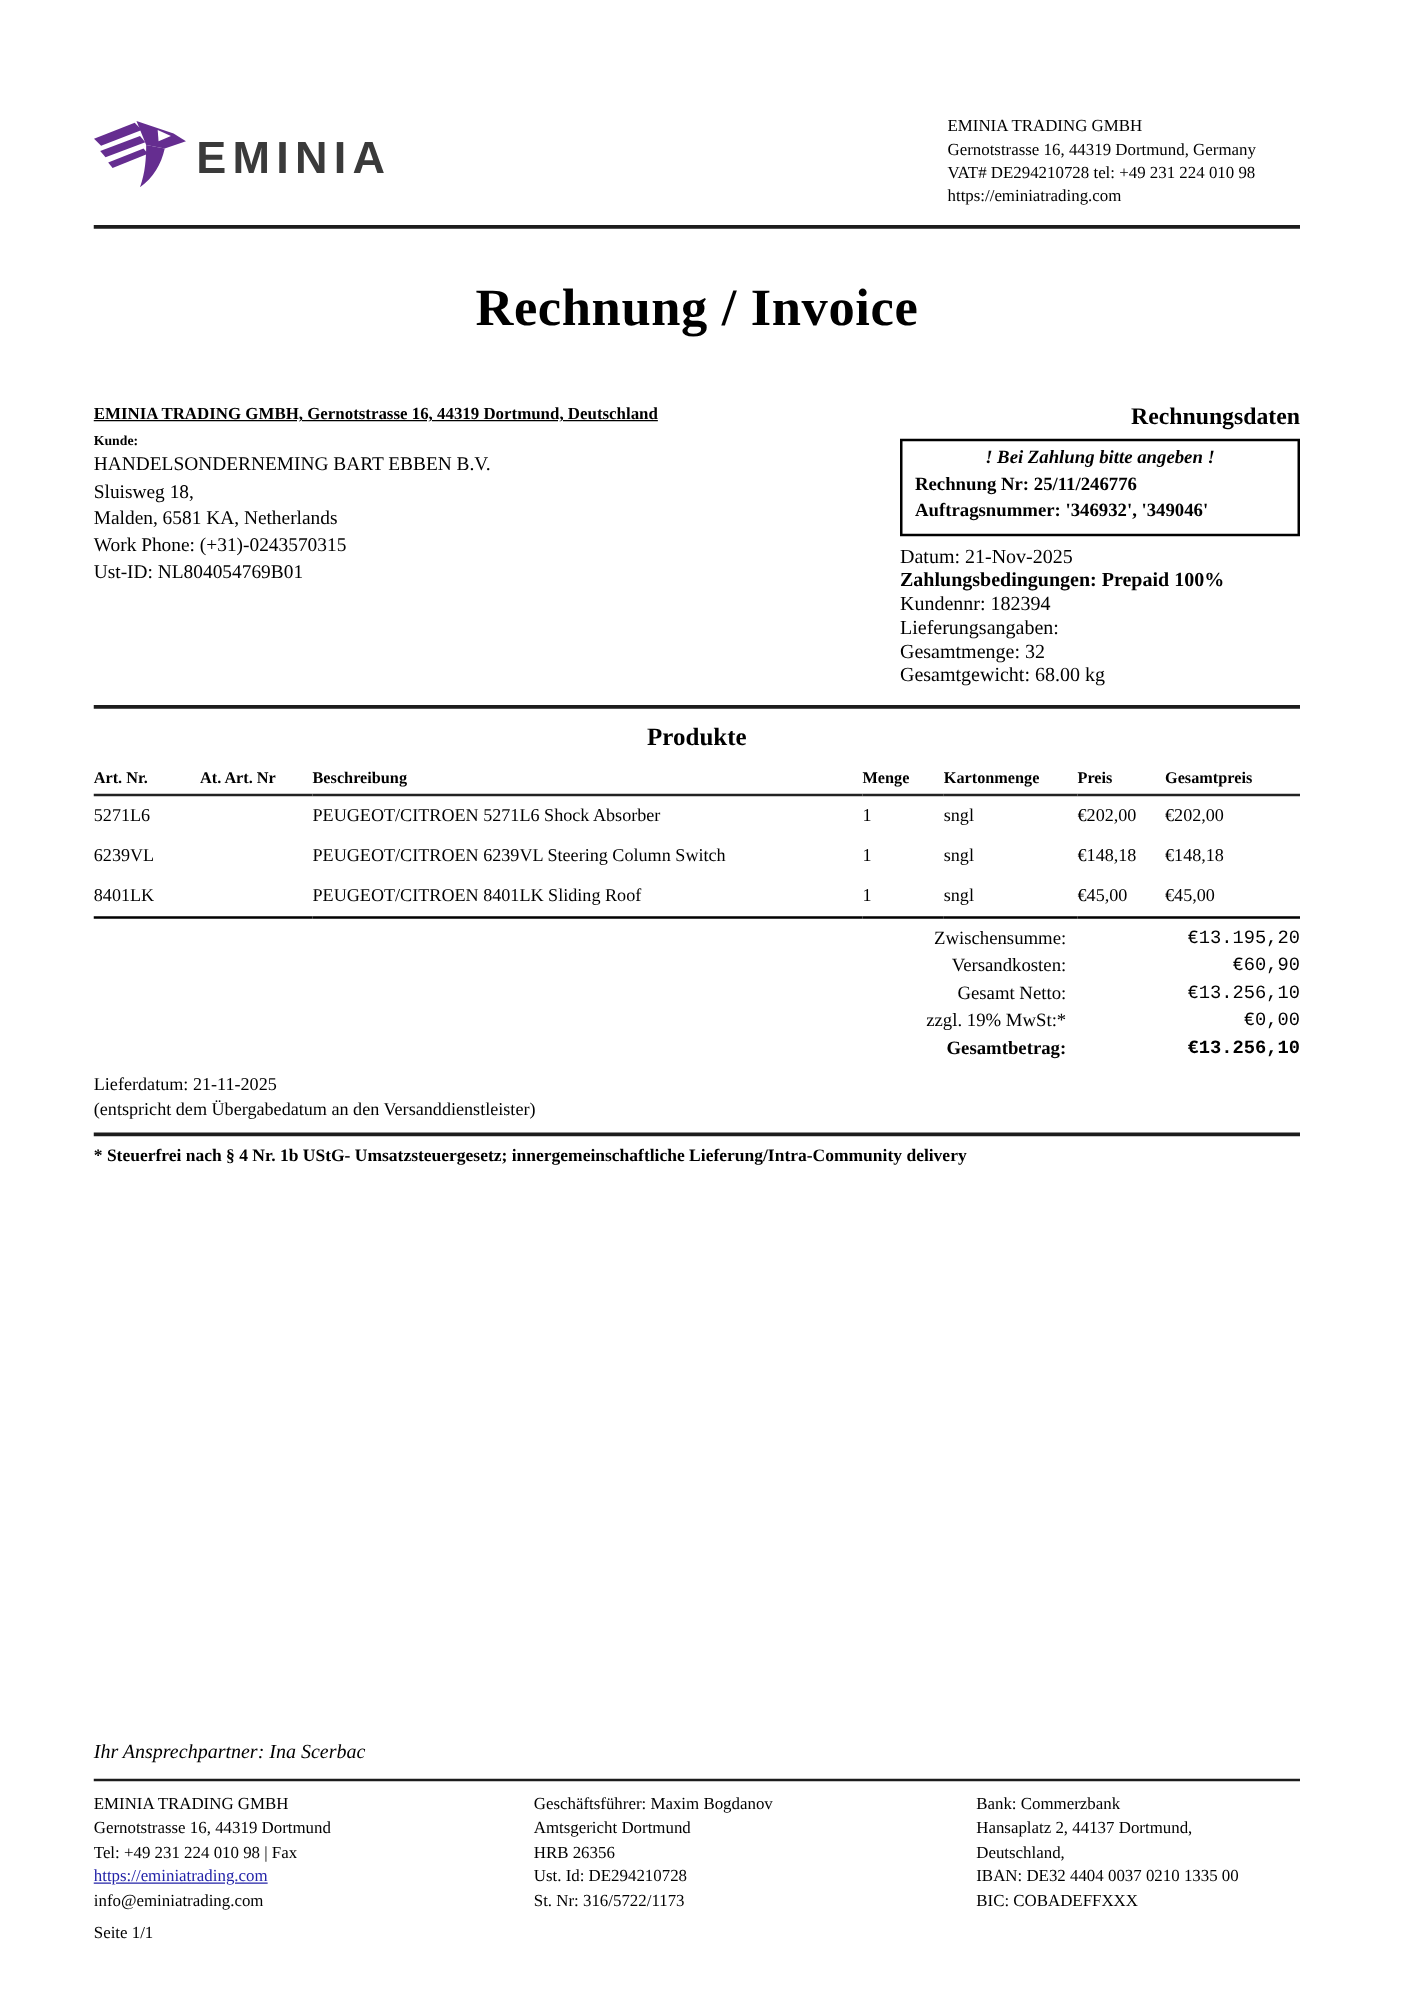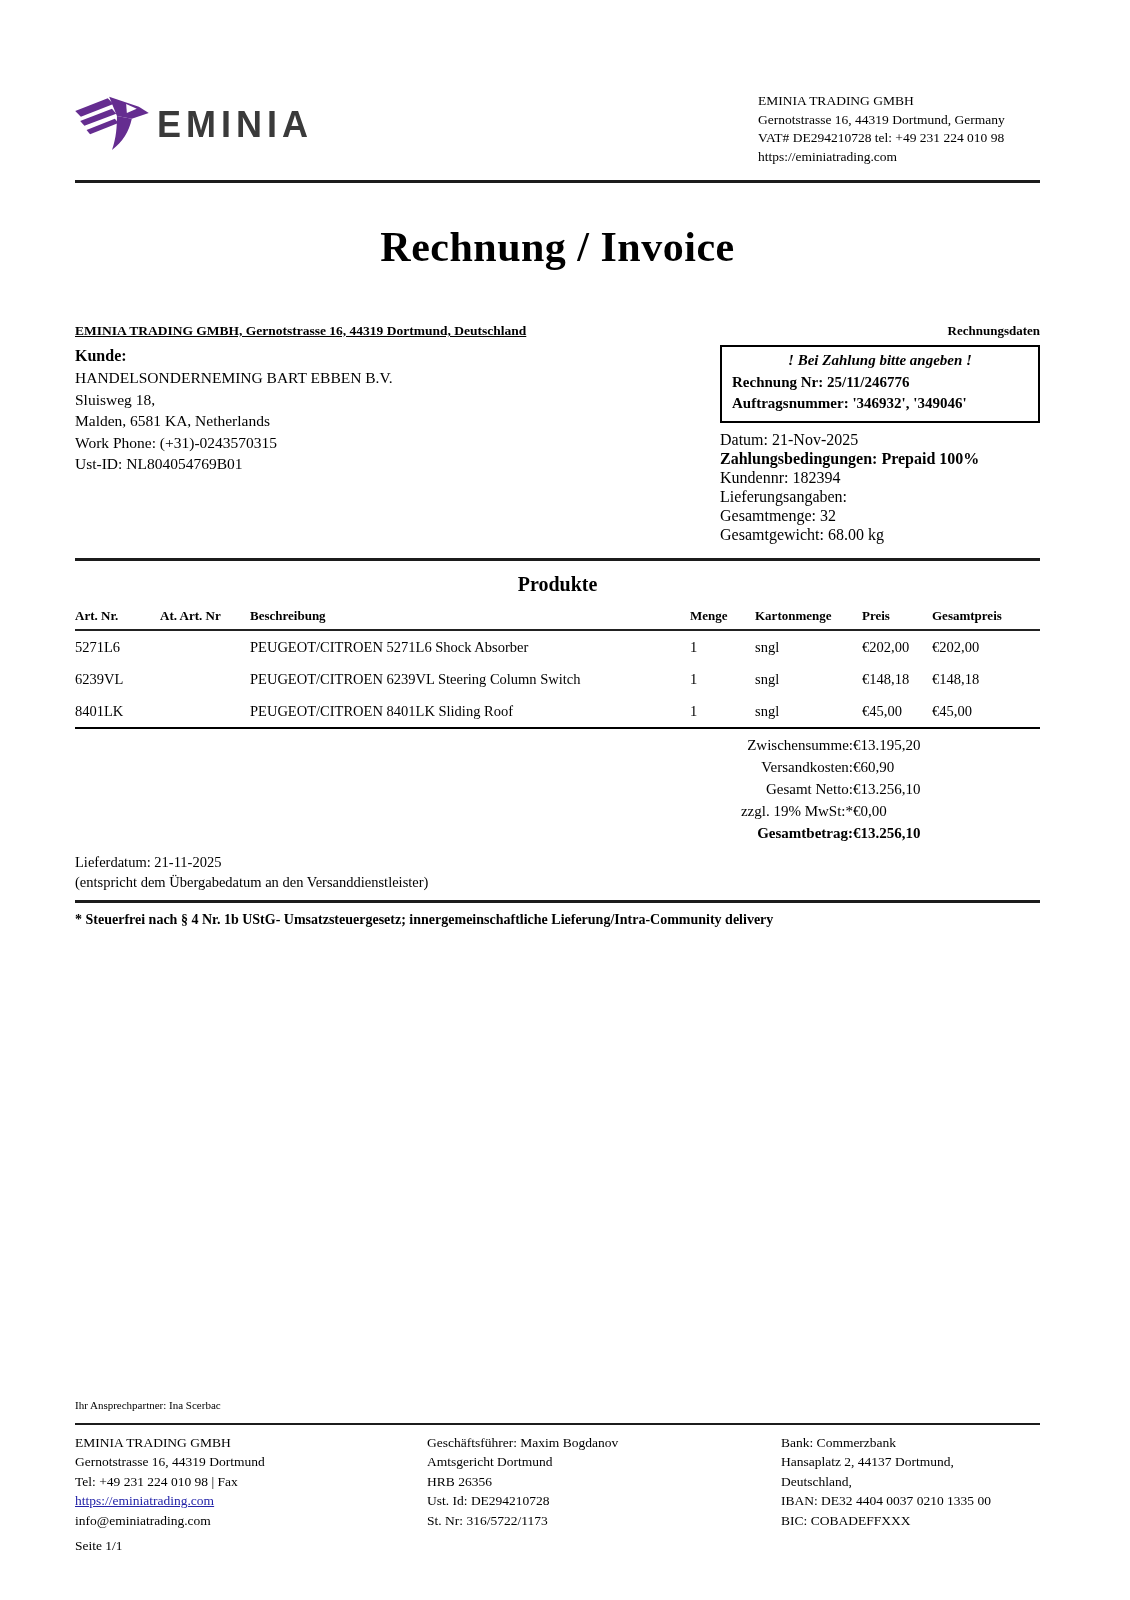--- a/index.html
+++ b/index.html
@@ -26,49 +26,49 @@
   .rule { border:none; border-top:3px solid #1c1c1c; margin-top:14px; }
   
   .doc-title {
     text-align:center; font-size:42px; font-weight:bold;
     margin-top:40px; margin-bottom:8px; letter-spacing:0.5px;
   }
   
   .info { display:flex; margin-top:44px; }
   .info-left { flex:1; padding-right:30px; }
   .sender-line { font-size:13.5px; font-weight:bold; text-decoration:underline; margin-bottom:8px; }
-  .kunde-label { font-size:16px; font-weight:bold; margin-bottom:2px; }
+  .kunde-label { font-size:11px; font-weight:bold; margin-bottom:2px; }
   .cust-line { font-size:15.5px; line-height:21.5px; }
   .info-right { width:320px; }
-  .rdat-heading { font-size:13px; font-weight:bold; text-align:right; margin-bottom:6px; }
+  .rdat-heading { font-size:19px; font-weight:bold; text-align:right; margin-bottom:6px; }
   .pay-box { border:2px solid #000; padding:5px 10px 7px; margin-bottom:7px; }
   .pay-notice { font-size:15px; font-weight:bold; font-style:italic; text-align:center; margin-bottom:3px; }
   .pay-line { font-size:15px; font-weight:bold; line-height:21px; }
   .detail-line { font-size:16px; line-height:19px; }
   .detail-line.b { font-weight:bold; }
   
   .rule2 { border:none; border-top:3px solid #1c1c1c; margin-top:14px; }
   .prod-title { text-align:center; font-size:20px; font-weight:bold; margin-top:12px; margin-bottom:10px; }
   table { width:100%; border-collapse:collapse; table-layout:fixed; border-bottom:2px solid #000000; }
   th { font-size:13px; font-weight:bold; border-bottom:2px solid #222; padding:2px 0 5px; }
   td { font-size:14.5px; padding:8px 0 7px; overflow:hidden; white-space:nowrap; }
   .al { text-align:left; } .ar { text-align:left; }
   
   .totals { margin-top:5px; }
   .t-row { display:flex; justify-content:flex-end; font-size:15px; line-height:22px; }
   .t-label { width:300px; text-align:right; }
-  .t-value { width:187px; text-align:left; }
+  .t-value { width:187px; text-align:right;font-family:Liberation Mono, monospace; }
   .t-row.grand { font-weight:bold; }
   
   .deliv { margin-top:8px; font-size:14.5px; line-height:20px; }
   .rule3 { border:none; border-top:3px solid #1c1c1c; margin-top:8px; }
   .tax-note { font-size:14px; font-weight:bold; margin-top:9px; }
   
   .spacer { flex:1; }
-  .contact { font-size:11px; margin-bottom:12px; }
+  .contact { font-style:italic; font-size:16px; margin-bottom:12px; }
   .rule4 { border:none; border-top:2.5px solid #1c1c1c; margin-bottom:8px; }
   .footer { display:flex; font-size:13.5px; line-height:19.5px; }
   .f-col1 { width:352px; }
   .f-col2 { width:354px; }
   .f-col3 { flex:1; }
   .f-link { color:#2323a8; text-decoration:underline; }
   .page-num { text-align:left; font-size:13.5px; margin-top:8px; }
 </style>
 </head>
 <body>

